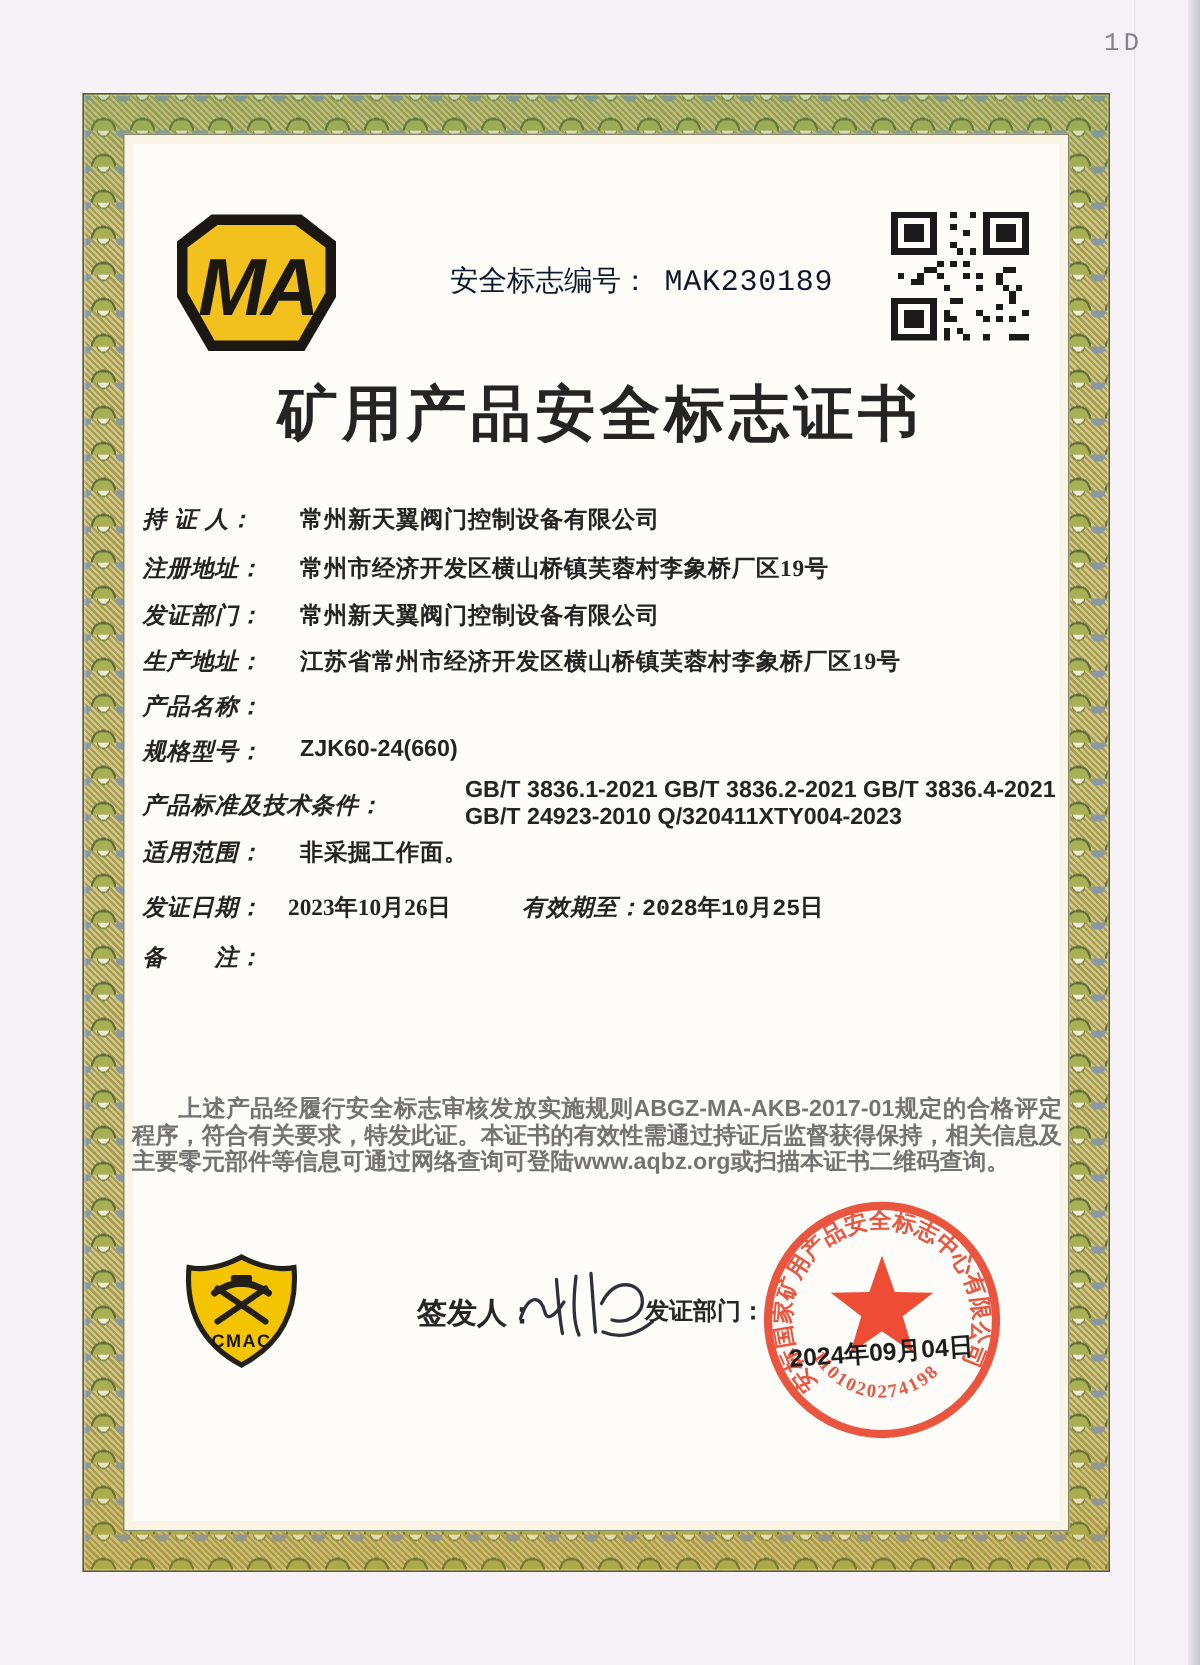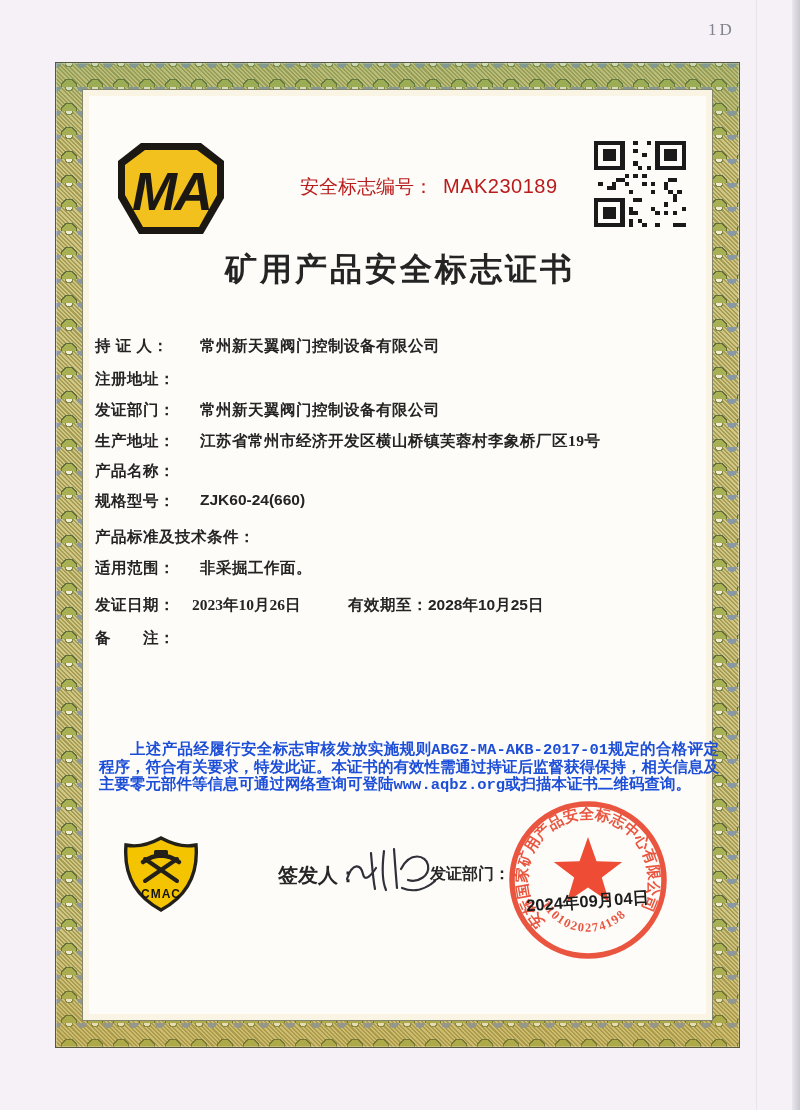--- a/index.html
+++ b/index.html
@@ -6,22 +6,22 @@
   body{
     width:800px;height:1110px;position:relative;overflow:hidden;
     background:#f5f1f7;
     font-family:"Liberation Sans",sans-serif;
     color:#262626;
   }
   
   .scan-edge{position:absolute;right:0;top:0;width:8px;height:1110px;
     background:linear-gradient(to right,#eae7ee,#c9c8cf);}
   .crease{position:absolute;left:756px;top:0;width:1px;height:1110px;background:#e7e4ec;}
-  .corner-note{position:absolute;left:708px;top:20px;font-size:17px;color:#82828c;
-    letter-spacing:3px;font-family:Liberation Serif, serif;}
+  .corner-note{position:absolute;left:736px;top:20px;font-size:17px;color:#82828c;
+    letter-spacing:3px;font-family:Liberation Mono, monospace;}
 
   
   .frame{
     position:absolute;left:55px;top:62px;width:685px;height:986px;box-sizing:border-box;
     padding:26px;
     background-color:#c3b463;
     background-image:
       radial-gradient(circle at 50% 100%, #a8b054 0 7px, #5f6e3a 7px 8.5px, rgba(0,0,0,0) 8.5px),
       radial-gradient(circle at 0% 0%, #8a97a4 0 5px, rgba(0,0,0,0) 5px),
       radial-gradient(circle at 100% 0%, #8a97a4 0 5px, rgba(0,0,0,0) 5px),
@@ -37,54 +37,54 @@
       rgba(190,150,40,0) 860px, rgba(190,150,40,.25));}
   .inner{
     position:relative;width:100%;height:100%;box-sizing:border-box;
     background:#fdfcf8;border:1px solid #84856d;
     box-shadow:inset 0 0 0 6px #faf4e4;
   }
 
   
   .ma-logo{position:absolute;left:117px;top:142px;width:108px;height:93px;}
   .certno{position:absolute;left:300px;top:174px;white-space:nowrap;
-    font-family:Liberation Sans, sans-serif;font-size:19px;color:#b91c1c;}
+    font-family:Liberation Mono, monospace;font-size:19px;color:#0f172a;}
   .certno .val{font-size:20px;margin-left:10px;letter-spacing:.5px;}
   .qr{position:absolute;left:594px;top:141px;width:92px;height:86px;}
 
   .title{position:absolute;left:0;top:248px;width:800px;text-align:center;
-    font-family:"Liberation Serif",serif;font-weight:900;font-size:32px;
+    font-family:"Liberation Serif",serif;font-weight:900;font-size:40px;
     letter-spacing:3px;color:#242424;}
 
   
   .row{position:absolute;left:95px;width:620px;font-size:15.5px;font-weight:700;
     white-space:nowrap;color:#242424;}
-  .row .lbl{font-family:"Liberation Sans",sans-serif;letter-spacing:.5px;}
+  .row .lbl{font-family:"Liberation Sans",sans-serif;letter-spacing:.5px;font-style:italic;}
   .row .val{position:absolute;left:105px;top:0;font-family:"Liberation Serif",serif;
     letter-spacing:.5px;}
   .row .val.latin{font-family:"Liberation Sans",sans-serif;letter-spacing:0;}
   #row-holder{top:336px}
   #row-regaddr{top:369px}
   #row-produnit{top:400px}
   #row-prodaddr{top:431px}
   #row-product{top:461px}
   #row-model{top:491px}
   #row-standards{top:518px;height:44px;}
   #row-standards .lbl{position:absolute;left:0;top:9px;}
   #row-standards .val{left:215px;width:398px;white-space:normal;line-height:17.5px;}
   #row-scope{top:558px}
   #row-dates{top:595px}
   #row-dates .val1{position:absolute;left:97px;font-family:"Liberation Serif",serif;}
   #row-dates .lbl2{position:absolute;left:253px;}
-  #row-dates .val2{position:absolute;left:333px;font-family:Liberation Sans, sans-serif;}
+  #row-dates .val2{position:absolute;left:333px;font-family:Liberation Mono, monospace;}
   #row-remark{top:628px}
 
-  .statement{position:absolute;left:88px;top:731px;width:620px;margin:11px;
+  .statement{position:absolute;left:88px;top:731px;width:620px;margin:0;
     font-size:15.5px;font-weight:700;line-height:17.6px;text-align:justify;
-    text-indent:2em;color:#1d4ed8;font-family:Liberation Mono, monospace;}
+    text-indent:2em;color:#737373;font-family:Liberation Sans, sans-serif;}
 
   
   .cmac{position:absolute;left:121px;top:835px;width:80px;height:78px;}
   .signer-label{position:absolute;left:278px;top:862px;font-size:20px;font-weight:700;}
   .signature{position:absolute;left:341px;top:843px;width:100px;height:58px;}
   .issuer-label{position:absolute;left:430px;top:864px;font-size:16px;font-weight:700;}
   .seal{position:absolute;left:505px;top:797px;width:166px;height:166px;}
 </style>
 </head>
 <body>
@@ -173,38 +173,40 @@
 </svg>
 
 <div class="title">矿用产品安全标志证书</div>
 
 <div class="row" id="row-holder">
   <span class="lbl">持 证 人：</span>
   <span class="val">常州新天翼阀门控制设备有限公司</span>
 </div>
 <div class="row" id="row-regaddr">
   <span class="lbl">注册地址：</span>
+  <span class="val">常州市经济开发区横山桥镇芙蓉村李象桥厂区19号</span>
 </div>
 <div class="row" id="row-produnit">
   <span class="lbl">发证部门：</span>
   <span class="val">常州新天翼阀门控制设备有限公司</span>
 </div>
 <div class="row" id="row-prodaddr">
   <span class="lbl">生产地址：</span>
   <span class="val">江苏省常州市经济开发区横山桥镇芙蓉村李象桥厂区19号</span>
 </div>
 <div class="row" id="row-product">
   <span class="lbl">产品名称：</span>
 </div>
 <div class="row" id="row-model">
   <span class="lbl">规格型号：</span>
   <span class="val latin">ZJK60-24(660)</span>
 </div>
 <div class="row" id="row-standards">
   <span class="lbl">产品标准及技术条件：</span>
+  <span class="val latin">GB/T 3836.1-2021 GB/T 3836.2-2021 GB/T 3836.4-2021 GB/T 24923-2010 Q/320411XTY004-2023</span>
 </div>
 <div class="row" id="row-scope">
   <span class="lbl">适用范围：</span>
   <span class="val">非采掘工作面。</span>
 </div>
 <div class="row" id="row-dates">
   <span class="lbl">发证日期：</span>
   <span class="val1">2023年10月26日</span>
   <span class="lbl lbl2">有效期至：</span>
   <span class="val2">2028年10月25日</span>

